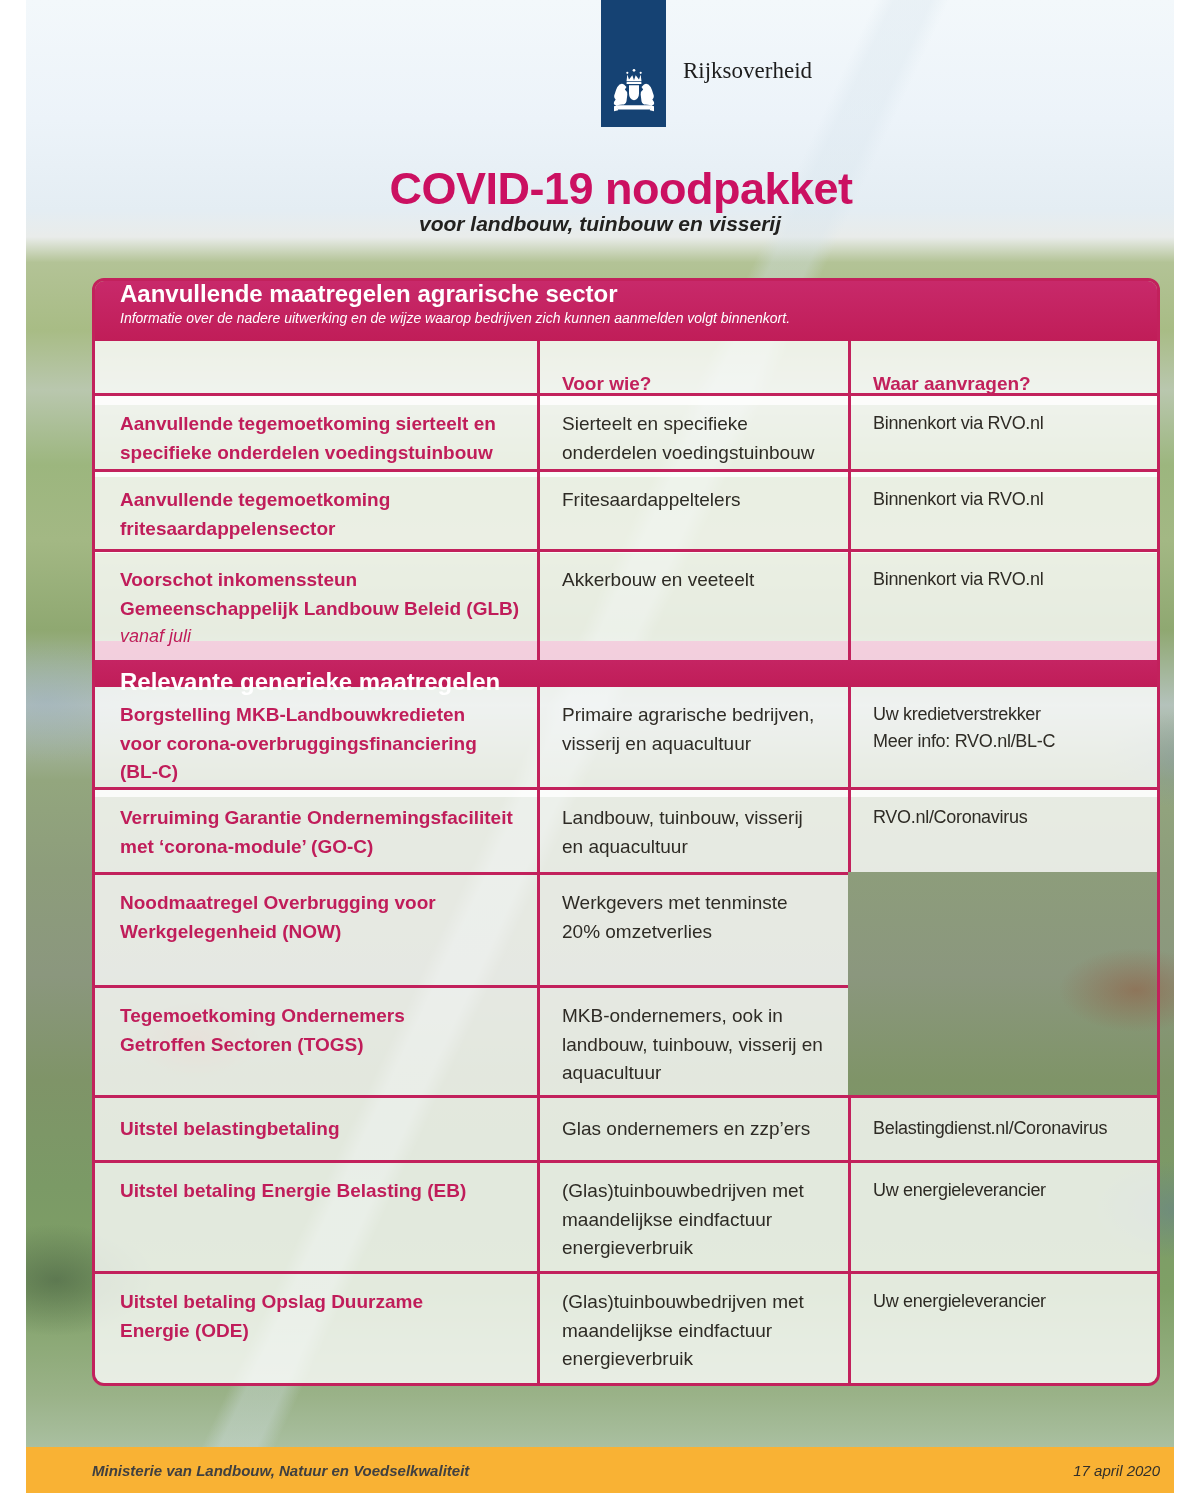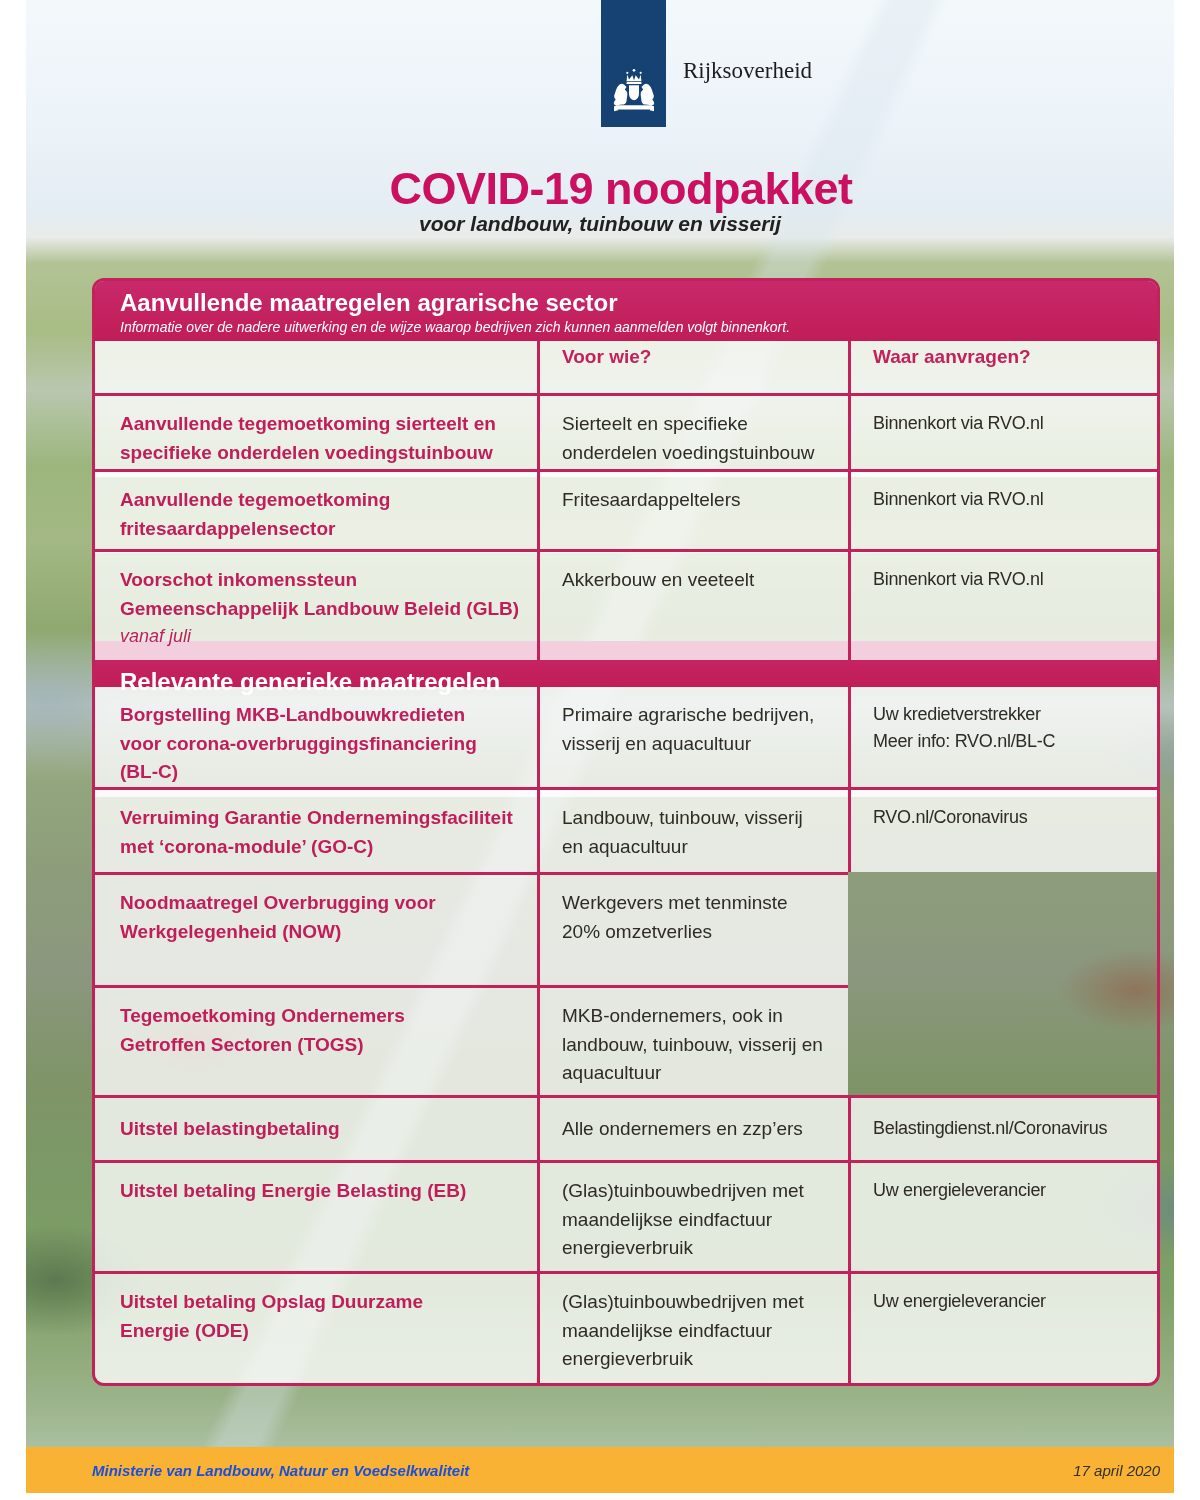--- a/index.html
+++ b/index.html
@@ -38,55 +38,55 @@
   .doc-title { position:absolute; top:163px; left:0; width:100%; text-align:center;
     font-size:45px; font-weight:700; letter-spacing:-0.5px; }
   .doc-subtitle { position:absolute; top:212px; left:0; width:100%; text-align:center;
     font-size:21px; font-style:italic; font-weight:700; color:#22211f; }
 
   
   .sheet { position:absolute; left:66px; top:278px; width:1068px;
     border:3px solid #c2215c; border-radius:12px; overflow:hidden; }
 
   .band { color:#fff; padding-left:25px; }
-  .band-1 { height:60px; background:linear-gradient(180deg,#c8296a,#c01d58); padding-top:9px; }
+  .band-1 { height:60px; background:linear-gradient(180deg,#c8296a,#c01d58); }
   .band-1 h2 { font-size:24px; font-weight:700; line-height:1.1; }
   .band-1 p  { font-size:14px; font-style:italic; margin-top:3px; }
   .band-2 { height:46px; background:linear-gradient(180deg,#c8296a,#c01d58);
     display:flex; align-items:center; }
   .band-2 h2 { font-size:24px; font-weight:700;margin-top:36px; }
 
   .row { display:grid; grid-template-columns:442px 311px 309px; }
   .cell { background:rgba(255,255,255,0.78); padding:14px 14px 10px 25px; }
   .cell + .cell { border-left:3px solid #c2215c; padding-left:22px; }
   .row + .row .cell { border-top:3px solid #c2215c; }
   .row.after-band .cell { border-top:none; }
 
   .colhead { height:52px; }
-  .colhead .cell { padding-top:5px; }
+  .colhead .cell { padding-top:32px; }
   .colhead .cell span { font-size:19px; font-weight:700; color:#c2215c; }
 
   .t-title { font-size:19px; font-weight:700; color:#c01d5a; line-height:1.5;
     white-space:pre-line; }
   .t-note  { display:block; font-size:18px; font-style:italic; font-weight:400;
     color:#c01d5a; line-height:1.5; }
   .t-note:empty { display:none; }
   .t-who   { font-size:19px; color:#2e2b25; line-height:1.5; white-space:pre-line; }
   .t-where { font-size:18px; color:#2e2b25; line-height:1.5; letter-spacing:-0.3px;
     white-space:pre-line; }
 
   .h-r1{height:76px} .h-r2{height:80px} .h-r3{height:92px}
   .h-r4{height:100px} .h-r5{height:85px} .h-r6{height:113px} .h-r7{height:110px}
   .h-r8{height:65px} .h-r9{height:111px} .h-r10{height:112px}
   .h-r8 .cell { padding-top:17px; }
 
   
   .footer { position:absolute; left:0; top:1447px; width:1200px; height:46px;
     display:flex; align-items:center; justify-content:space-between; padding:0 66px; }
-  .footer .ministry { font-size:15px; font-style:italic; font-weight:700; color:#1d4ed8; }
+  .footer .ministry { font-size:15px; font-style:italic; font-weight:700; color:#404040; }
   .footer .date { font-size:15px; font-style:italic; color:#33302a; }
   .footer-edge { position:absolute; left:0; top:1493px; width:1200px; height:7px; background:#ffffff; }
 </style>
 </head>
 <body>
 
 <div class="page">
   <div class="bg"></div>
 
   <div class="logo-banner" style="background:#154273;">
@@ -185,21 +185,21 @@
     <div class="row h-r7">
       <div class="cell"><span class="t-title">Tegemoetkoming Ondernemers
 Getroffen Sectoren (TOGS)</span></div>
       <div class="cell"><span class="t-who">MKB-ondernemers, ook in
 landbouw, tuinbouw, visserij en
 aquacultuur</span></div>
     </div>
 
     <div class="row h-r8">
       <div class="cell"><span class="t-title">Uitstel belastingbetaling</span></div>
-      <div class="cell"><span class="t-who">Alle ondernemers en zzp’ers</span></div>
+      <div class="cell"><span class="t-who">Glas ondernemers en zzp’ers</span></div>
       <div class="cell"><span class="t-where">Belastingdienst.nl/Coronavirus</span></div>
     </div>
 
     <div class="row h-r9">
       <div class="cell"><span class="t-title">Uitstel betaling Energie Belasting (EB)</span></div>
       <div class="cell"><span class="t-who">(Glas)tuinbouwbedrijven met
 maandelijkse eindfactuur
 energieverbruik</span></div>
       <div class="cell"><span class="t-where">Uw energieleverancier</span></div>
     </div>

